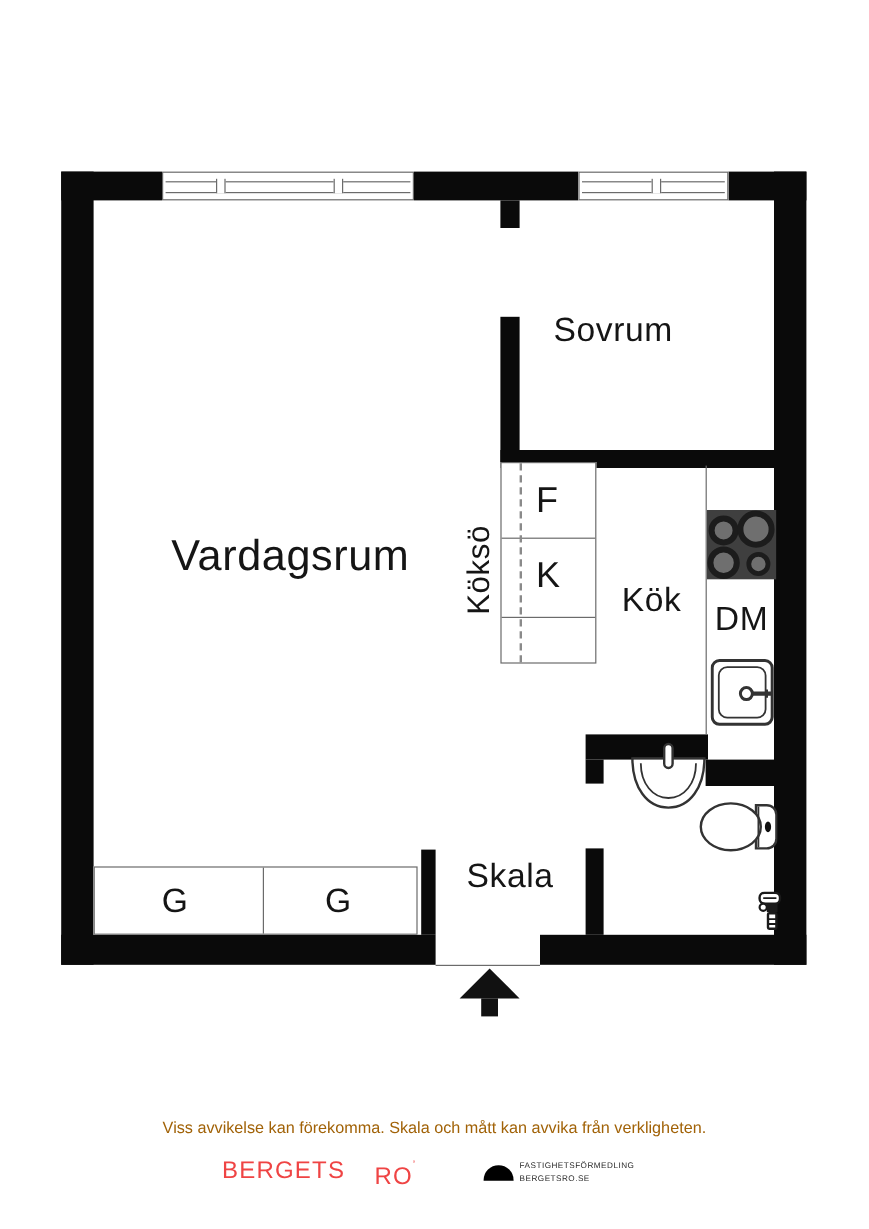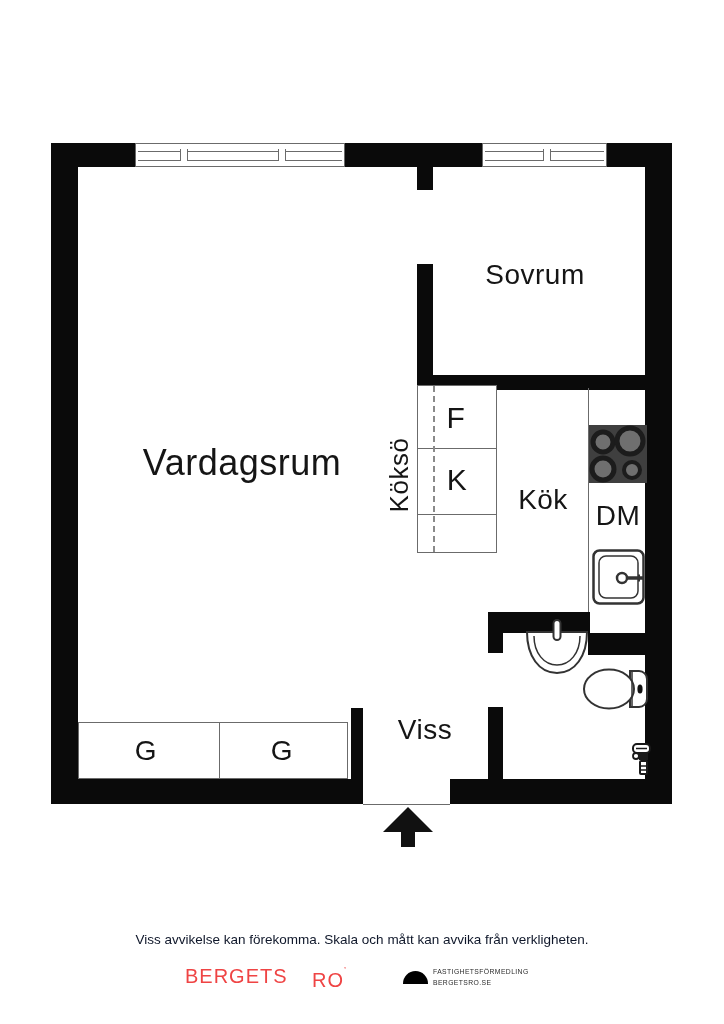--- a/index.html
+++ b/index.html
@@ -15,21 +15,21 @@
   .label.rot{transform:translate(-50%,-50%) rotate(-90deg);}
   .window{position:absolute;top:143px;height:24px;background:#fff;border:1px solid #6b6b6b;box-sizing:border-box;}
   .window .band{position:absolute;left:2px;right:2px;top:7px;height:8px;
                 border-top:1px solid #6b6b6b;border-bottom:1px solid #6b6b6b;}
   .window .mullion{position:absolute;top:5px;height:12px;width:6px;background:#fff;
                 border-left:1px solid #6b6b6b;border-right:1px solid #6b6b6b;}
   .cab-divider-h{position:absolute;left:0;right:0;height:1px;background:#6b6b6b;}
   .cab-dash{position:absolute;top:0;bottom:0;left:15px;width:0;border-left:2px dashed #8a8a8a;}
   .closet-divider{position:absolute;top:0;bottom:0;left:140px;width:1px;background:#6b6b6b;}
   .footer-disclaimer{position:absolute;left:0;right:0;top:932px;text-align:center;
-                     font-size:13.5px;color:#0f172a;}
+                     font-size:13.5px;color:#a16207;}
   .brand-word{position:absolute;top:965px;font-size:20px;letter-spacing:1px;color:#ef4444;font-weight:500;}
   .brand-mark{font-size:9px;vertical-align:14px;letter-spacing:0;}
   .brand-dome{position:absolute;left:403px;top:971px;width:25px;height:13px;background:#000;
               border-radius:13px 13px 0 0;}
   .brand-tagline{position:absolute;left:433px;top:967px;font-size:6.8px;letter-spacing:0.4px;
                  color:#2a2a2a;line-height:1.55;}
 </style>
 </head>
 <body>
 
@@ -112,23 +112,23 @@
     <line x1="11" y1="23" x2="18" y2="23" stroke="#1a1a1a" stroke-width="1.5"></line>
     <line x1="11" y1="27" x2="18" y2="27" stroke="#1a1a1a" stroke-width="1.5"></line>
   </svg>
 
   <svg class="abs" style="left:381px;top:806px;" width="54" height="42" viewBox="0 0 54 42">
     <polygon points="27,1 52,26 2,26" fill="#111"></polygon>
     <rect x="20" y="26" width="14" height="15" fill="#111"></rect>
   </svg>
 
   <div class="label" style="left:242px;top:463px;font-size:36px;">Vardagsrum</div>
-  <div class="label" style="left:535px;top:275px;">Sovrum</div>
+  <div class="label" style="left:511px;top:275px;">Sovrum</div>
   <div class="label" style="left:543px;top:500px;">Kök</div>
-  <div class="label" style="left:425px;top:730px;">Viss</div>
+  <div class="label" style="left:425px;top:730px;">Skala</div>
   <div class="label rot" style="left:399px;top:475px;font-size:26px;">Köksö</div>
   <div class="label" style="left:456px;top:418px;font-size:30px;">F</div>
   <div class="label" style="left:457px;top:480px;font-size:30px;">K</div>
   <div class="label" style="left:618px;top:516px;">DM</div>
   <div class="label" style="left:146px;top:751px;">G</div>
   <div class="label" style="left:282px;top:751px;">G</div>
 
   <div class="footer-disclaimer">Viss avvikelse kan förekomma. Skala och mått kan avvika från verkligheten.</div>
   <div class="brand-word" style="left:185px;">BERGETS</div>
   <div class="brand-word" style="left:312px;text-align:center;"><span>RO</span><span class="brand-mark">’</span></div>

